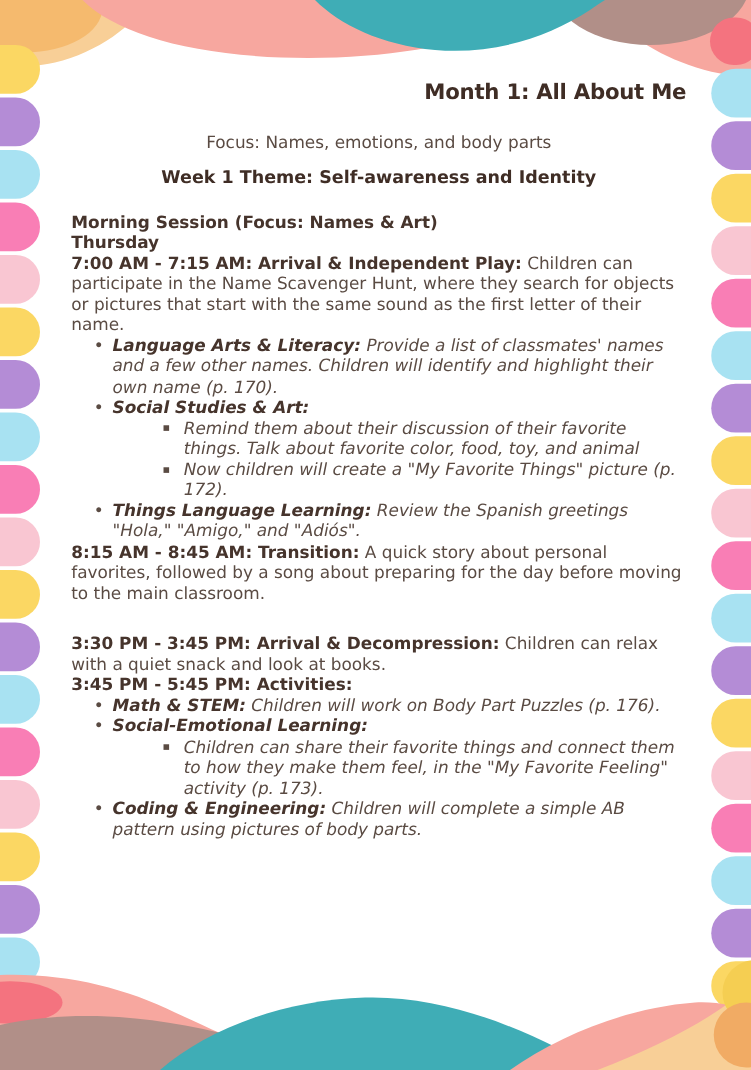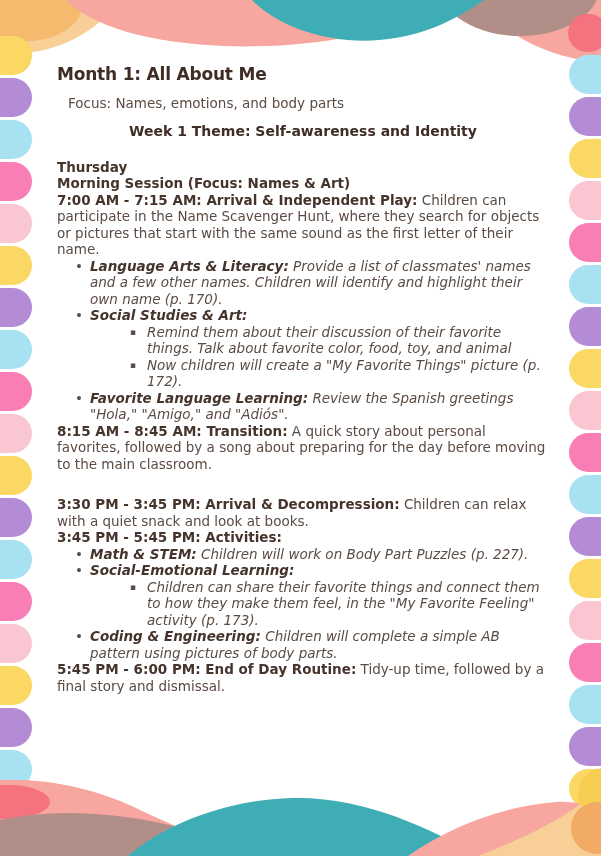--- a/index.html
+++ b/index.html
@@ -19,24 +19,24 @@
   #bottom-band{bottom:0;height:110px;z-index:3;}
   #rails{position:absolute;inset:0;z-index:2;}
   .pill{position:absolute;}
   .pill.left{left:0;border-radius:0 19.5px 19.5px 0;}
   .pill.right{right:0;border-radius:19.5px 0 0 19.5px;}
   #content{
     position:absolute;left:57px;top:66px;width:492px;z-index:5;
     color:var(--text-body);font-size:13.5px;line-height:16.5px;
   }
   .doc-title{
-    margin:0 0 12px 0;text-align:left;font-size:17px;font-weight:bold;
+    margin:0 0 23px 0;text-align:right;font-size:17px;font-weight:bold;
     color:var(--text-title);letter-spacing:-0.2px;
   }
-  .meta-line{margin:11px;}
+  .meta-line{margin:0;text-align:center;}
   .week-theme{
     margin:12px 0 19px 0;text-align:center;font-weight:bold;font-size:14px;
     color:var(--text-title);
   }
   #schedule strong{color:var(--text-strong);font-weight:bold;}
   .s-line{margin:0;}
   .s-bullet{display:flex;padding-left:18px;}
   .s-bullet > .marker{flex:none;width:15px;}
   .s-sub{display:flex;padding-left:73px;}
   .s-sub > .marker{flex:none;width:17px;font-size:9px;line-height:16.5px;}
@@ -105,58 +105,57 @@
   <path d="M478,110 C530,90 572,68 601,42 L601,110 Z" style="fill:var(--light-orange)"></path>
   <circle cx="604" cy="48" r="26" style="fill:var(--gold)"></circle>
   <circle cx="597" cy="82" r="26" style="fill:var(--orange-deep)"></circle>
 </svg>
 
 <div id="content">
   <h1 class="doc-title">Month 1: All About Me</h1>
   <p class="meta-line">Focus: Names, emotions, and body parts</p>
   <p class="week-theme">Week 1 Theme: Self-awareness and Identity</p>
   <div id="schedule">
+      <div class="s-line"><strong>Morning Session (Focus: Names &amp; Art)</strong></div>
       <div class="s-line"><strong>Thursday</strong></div>
-      <div class="s-line"><strong>Morning Session (Focus: Names &amp; Art)</strong></div>
       <div class="s-line"><strong>7:00 AM - 7:15 AM: Arrival &amp; Independent Play:</strong><span> Children can participate in the Name Scavenger Hunt, where they search for objects or pictures that start with the same sound as the first letter of their name.</span></div>
       <div class="s-bullet">
         <span class="marker">•</span>
         <div class="s-body"><strong>Language Arts &amp; Literacy:</strong><span> Provide a list of classmates' names and a few other names. Children will identify and highlight their own name (p. 170).</span></div>
       </div>
       <div class="s-bullet">
         <span class="marker">•</span>
         <div class="s-body"><strong>Social Studies &amp; Art:</strong></div>
       </div>
       <div class="s-sub">
         <span class="marker">▪</span>
         <div class="s-body"><span>Remind them about their discussion of their favorite things. Talk about favorite color, food, toy, and animal</span></div>
       </div>
       <div class="s-sub">
         <span class="marker">▪</span>
         <div class="s-body"><span>Now children will create a "My Favorite Things" picture (p. 172).</span></div>
       </div>
       <div class="s-bullet">
         <span class="marker">•</span>
-        <div class="s-body"><strong>Favorite Language Learning:</strong><span> Review the Spanish greetings "Hola," "Amigo," and "Adiós".</span></div>
+        <div class="s-body"><strong>Things Language Learning:</strong><span> Review the Spanish greetings "Hola," "Amigo," and "Adiós".</span></div>
       </div>
       <div class="s-line"><strong>8:15 AM - 8:45 AM: Transition:</strong><span> A quick story about personal favorites, followed by a song about preparing for the day before moving to the main classroom.</span></div>
       <div class="s-gap"></div>
       <div class="s-line"><strong>3:30 PM - 3:45 PM: Arrival &amp; Decompression:</strong><span> Children can relax with a quiet snack and look at books.</span></div>
       <div class="s-line"><strong>3:45 PM - 5:45 PM: Activities:</strong></div>
       <div class="s-bullet">
         <span class="marker">•</span>
-        <div class="s-body"><strong>Math &amp; STEM:</strong><span> Children will work on Body Part Puzzles (p. 227).</span></div>
+        <div class="s-body"><strong>Math &amp; STEM:</strong><span> Children will work on Body Part Puzzles (p. 176).</span></div>
       </div>
       <div class="s-bullet">
         <span class="marker">•</span>
         <div class="s-body"><strong>Social-Emotional Learning:</strong></div>
       </div>
       <div class="s-sub">
         <span class="marker">▪</span>
         <div class="s-body"><span>Children can share their favorite things and connect them to how they make them feel, in the "My Favorite Feeling" activity (p. 173).</span></div>
       </div>
       <div class="s-bullet">
         <span class="marker">•</span>
         <div class="s-body"><strong>Coding &amp; Engineering:</strong><span> Children will complete a simple AB pattern using pictures of body parts.</span></div>
       </div>
-      <div class="s-line"><strong>5:45 PM - 6:00 PM: End of Day Routine:</strong><span> Tidy-up time, followed by a final story and dismissal.</span></div>
     </div>
 </div>
 
 </body></html>

